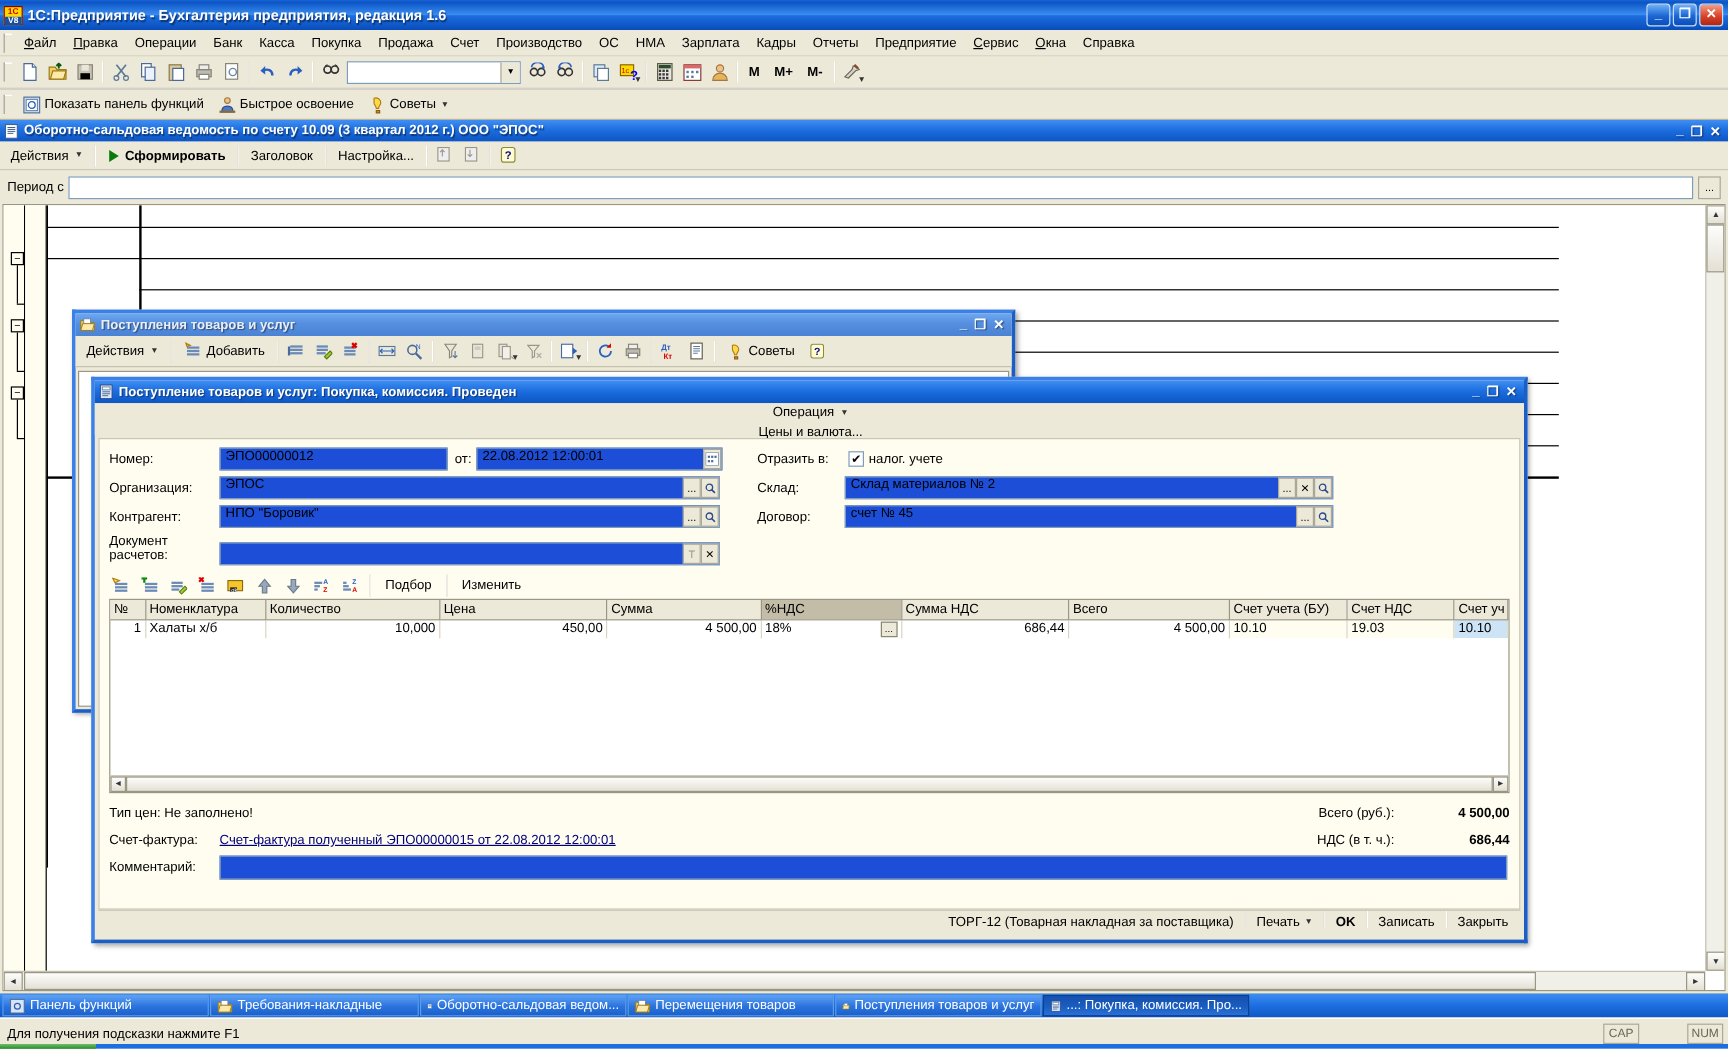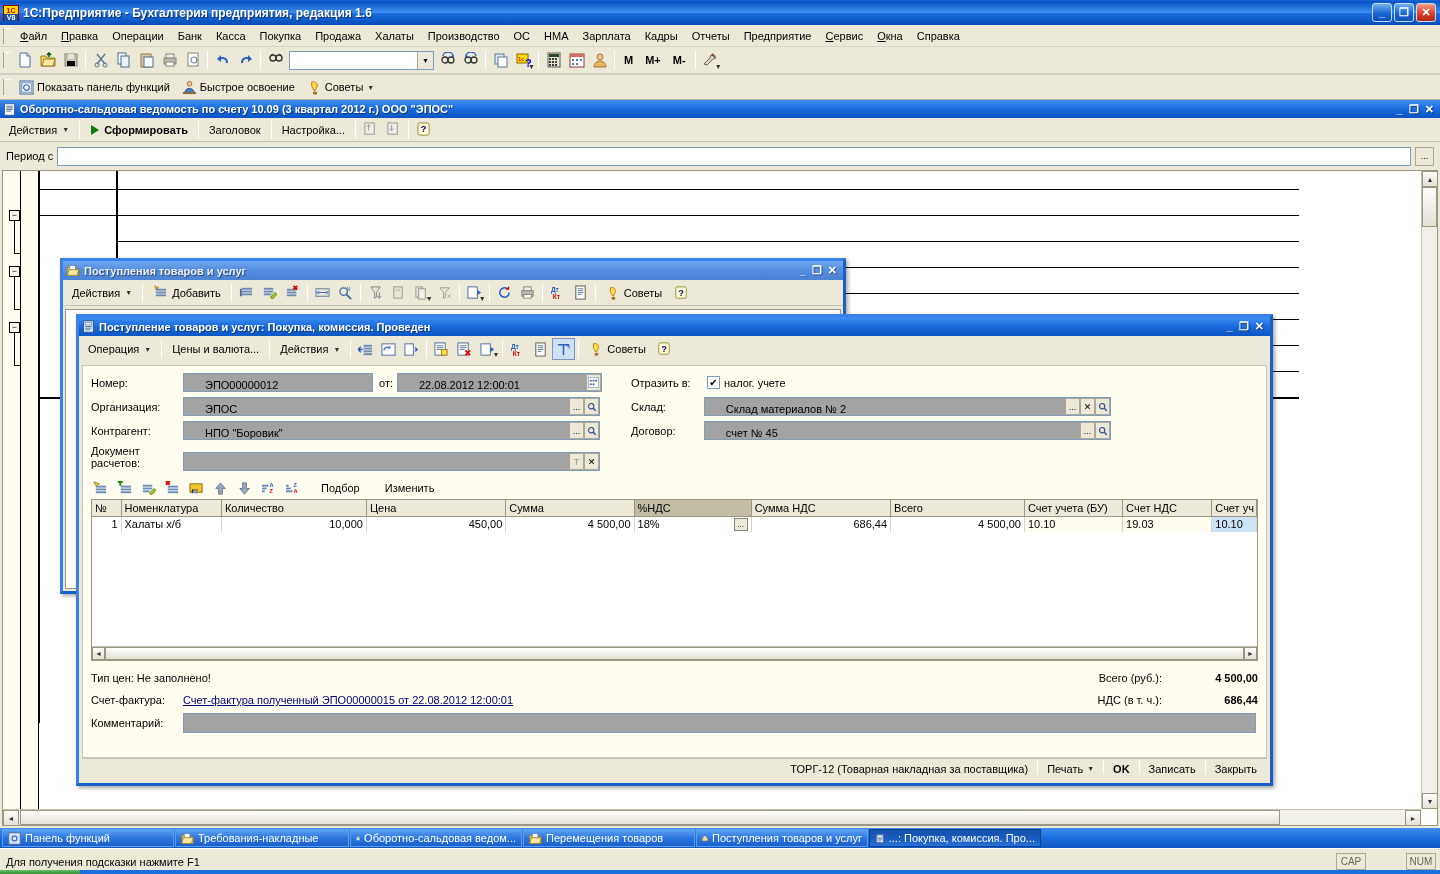--- a/index.html
+++ b/index.html
@@ -174,40 +174,40 @@
   .list-toolbar {
     height: 26px; background:#ece9d8; display:flex; align-items:center; padding-left:2px;
     border-bottom:1px solid #c5c1b1;
   }
   .list-body { background:#fff; position:absolute; left:2px; right:2px; top:48px; bottom:2px;
     border:1px solid #9a9684; }
 
   
   #doc-win { left: 76px; top: 214px; width: 1197px; height: 472px; }
   .doc-toolbar {
-    height: 26px; background:#ece9d8; display:flex; align-items:center; padding-left:2px;
+    height: 26px; background:#ece9d8; display:flex; align-items:center; padding-left:2px;flex-direction:column;
   }
   .doc-content { position:absolute; left:3px; right:3px; top:48px; bottom:25px;
      background:#fffdf0; border:1px solid #c9c5b4; }
   .doc-footer {
     position:absolute; left:3px; right:3px; bottom:3px; height:22px;
     background:#ece9d8; border-top:1px solid #c5c1b1;
     display:flex; justify-content:flex-end; padding-right:2px;
   }
   .foot-btn { padding: 2px 8px; height:19px; display:flex;align-items:center;gap:3px; }
   .foot-btn.bold { font-weight:bold; }
   .foot-sep { width:1px; height:15px; background:#aca899; border-right:1px solid #fff; margin:0 1px;}
 
   
   .fields { padding: 6px 8px 2px 8px; position:relative; }
   .frow { display:flex; align-items:center; height:21px; margin-bottom:3px; }
   .flabel { width: 92px; font-size:11px; }
   .finput {
-    height: 19px; background:#a3a3a3; border:1px solid #7f9db9;
-    display:flex; align-items:flex-end; padding-left:21px; font-size:11px;
+    height: 19px; background:#1d4ed8; border:1px solid #7f9db9;
+    display:flex; align-items:flex-start; padding-left:4px; font-size:11px;
     position: relative;
   }
   .fbtn {
     width:15px; height:17px; background:#ece9d8; border:1px solid #aca899;
     display:flex;align-items:center;justify-content:center; font-size:9px;
     margin-left:auto; flex:none;
   }
   .fbtn.dis { color:#9a968a; }
   .btncluster { display:flex; margin-left:auto; }
   .chkbox {
@@ -323,21 +323,21 @@
 
   <div class="menubar">
     <div class="grip"></div>
     <div class="menu-item"><u>Ф</u>айл</div>
     <div class="menu-item"><u>П</u>равка</div>
     <div class="menu-item">Операции</div>
     <div class="menu-item">Банк</div>
     <div class="menu-item">Касса</div>
     <div class="menu-item">Покупка</div>
     <div class="menu-item">Продажа</div>
-    <div class="menu-item">Халаты</div>
+    <div class="menu-item">Счет</div>
     <div class="menu-item">Производство</div>
     <div class="menu-item">ОС</div>
     <div class="menu-item">НМА</div>
     <div class="menu-item">Зарплата</div>
     <div class="menu-item">Кадры</div>
     <div class="menu-item">Отчеты</div>
     <div class="menu-item">Предприятие</div>
     <div class="menu-item"><u>С</u>ервис</div>
     <div class="menu-item"><u>О</u>кна</div>
     <div class="menu-item">Справка</div>

